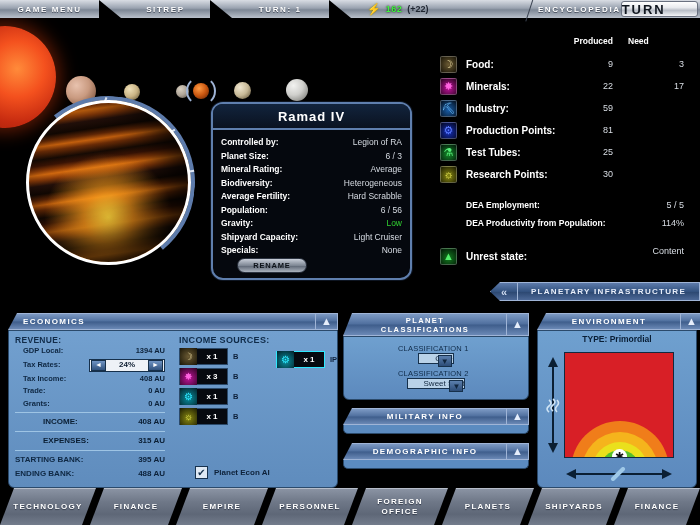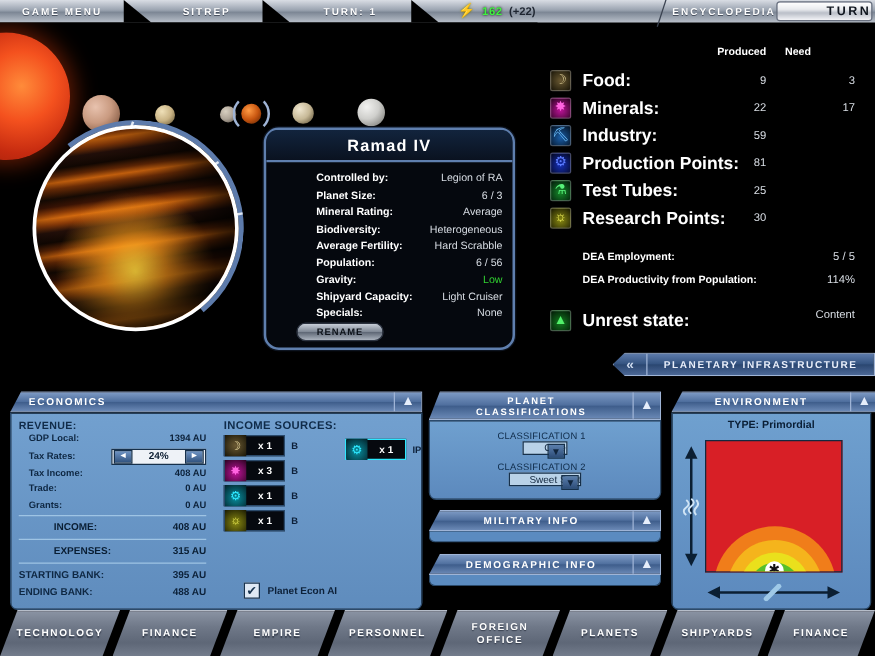--- a/index.html
+++ b/index.html
@@ -38,22 +38,22 @@
   .tb-slash { width:16px; position:relative; }
   .tb-slash:after{
     content:""; position:absolute; left:6px; top:-2px; width:1px; height:24px;
     background:#3a4250; transform:rotate(18deg);
   }
   .tb-seg-ency { flex:1; }
   .turn-btn {
     width:84px; height:16px; margin:1px 2px 1px 0;
     background:linear-gradient(180deg,#ffffff 0%,#e8eaee 40%,#b9bec7 60%,#f3f4f7 100%);
     border-radius:3px; border:1px solid #6a7180;
-    display:flex; align-items:center; justify-content:flex-end;
-    font-size:10px; font-weight:bold; letter-spacing:2px; color:#10161f;
+    display:flex; align-items:center; justify-content:flex-start;
+    font-size:13px; font-weight:bold; letter-spacing:2px; color:#10161f;
   }
   .bolt { color:#e8e820; font-size:11px; font-weight:bold; line-height:1; text-shadow:0 0 2px #7a7a00;}
 
   
   .systemview { position:absolute; left:0; top:18px; width:430px; height:270px; background:#000; overflow:hidden;}
   .star {
     position:absolute; left:-46px; top:8px; width:102px; height:102px; border-radius:50%;
     background: radial-gradient(circle at 62% 42%, #ff8b3a 0%, #f4511e 32%, #c62b10 62%, #8c1a06 100%);
     box-shadow:0 0 18px 4px rgba(220,60,10,0.45);
   }
@@ -102,21 +102,21 @@
     background:#05080e; border:2px solid #5f7fae; border-radius:12px;
     box-shadow:0 0 0 1px #0d1420;
   }
   .pc-title {
     height:26px; display:flex; align-items:center; justify-content:center;
     color:#ffffff; font-size:13px; font-weight:bold; letter-spacing:1px;
     background:linear-gradient(180deg,#12243d 0%, #0a1220 100%);
     border-radius:9px 9px 0 0;
     border-bottom:2px solid #5f7fae;
   }
-  .pc-rows { padding:6px 8px 0 8px;margin-left:32px; }
+  .pc-rows { padding:6px 8px 0 8px; }
   .pc-row { display:flex; justify-content:space-between; font-size:8.5px; line-height:13.5px; }
   .pc-key { color:#ffffff; font-weight:bold; }
   .pc-val { color:#d8dde4; }
   .pc-val.green { color:#31d231; }
   .rename-btn {
     position:absolute; left:24px; bottom:5px; width:70px; height:15px;
     background:linear-gradient(180deg,#c9cfd9 0%, #7e8794 50%, #5c6573 51%, #aab2bd 100%);
     border-radius:8px; border:1px solid #2c3340;
     display:flex; align-items:center; justify-content:center;
     font-size:7.5px; font-weight:bold; letter-spacing:0.8px; color:#0d1219;
@@ -126,21 +126,21 @@
   .respanel { position:absolute; left:432px; top:18px; width:268px; height:270px; color:#fff; }
   .res-head { position:absolute; top:18px; left:0; width:268px; font-size:8.5px; font-weight:bold; color:#ffffff;}
   .res-head .h-prod { position:absolute; left:125px; width:56px; text-align:right; }
   .res-head .h-need { position:absolute; left:196px; width:56px; }
   .res-row { position:absolute; left:0; width:268px; height:20px; display:flex; align-items:center; }
   .res-ico {
     width:17px; height:17px; margin-left:8px; border-radius:2px; position:relative;
     display:flex; align-items:center; justify-content:center; font-size:11px; line-height:1;
     border:1px solid rgba(255,255,255,0.25);
   }
-  .res-label { margin-left:9px; font-size:14px; font-weight:bold; color:#ffffff; }
+  .res-label { margin-left:9px; font-size:10px; font-weight:bold; color:#ffffff; }
   .res-prod { position:absolute; left:125px; width:56px; text-align:right; font-size:9px; color:#d9dee5;}
   .res-need { position:absolute; left:196px; width:56px; text-align:right; font-size:9px; color:#d9dee5;}
   .ico-food { background:radial-gradient(circle at 50% 50%, #6b5a33, #1a1608); color:#e8d9a0; }
   .ico-min  { background:radial-gradient(circle at 50% 60%, #c0149a, #2a0320); color:#ff63e0; }
   .ico-ind  { background:radial-gradient(circle at 50% 60%, #1a5ea8, #03101f); color:#6fc2ff; }
   .ico-pp   { background:radial-gradient(circle at 50% 60%, #1630b8, #03061f); color:#5b7bff; }
   .ico-tt   { background:radial-gradient(circle at 50% 60%, #168a2a, #02180a); color:#57f07a; }
   .ico-rp   { background:radial-gradient(circle at 50% 60%, #8a8a12, #1a1a02); color:#f2f25c; }
   .ico-unrest{ background:radial-gradient(circle at 50% 60%, #147a20, #021806); color:#52f06a; }
 

